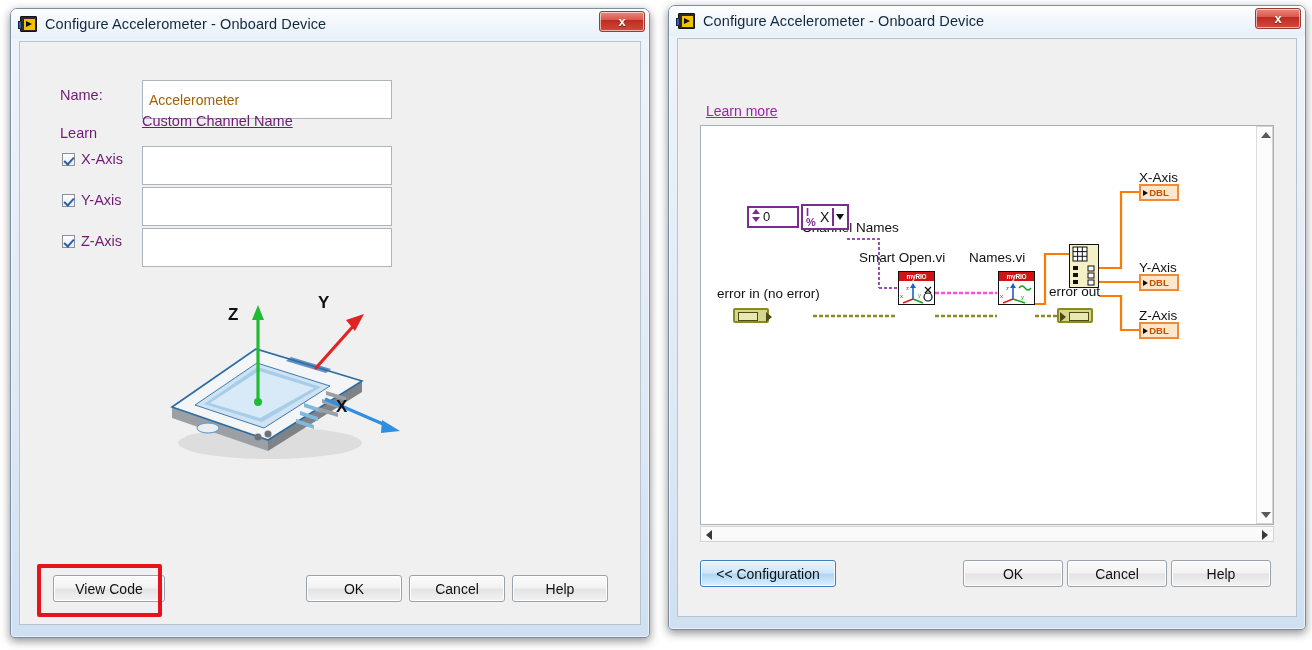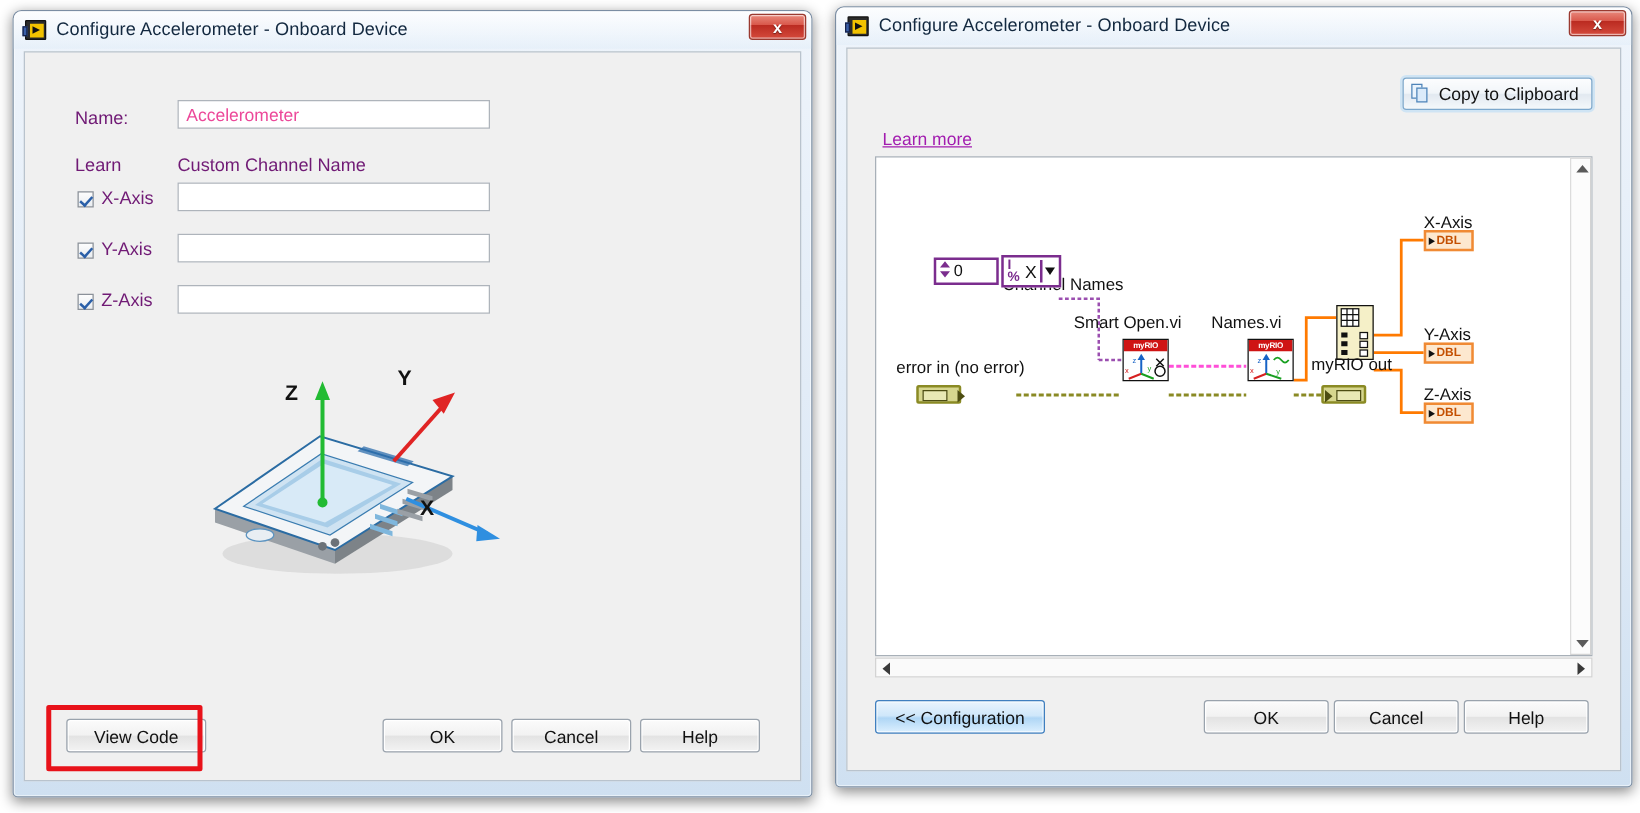--- a/index.html
+++ b/index.html
@@ -91,23 +91,23 @@
     left: 8px; right: 8px; top: 32px; bottom: 12px;
     background: #f0f0f0;
     border: 1px solid #b9c3cd;
   }
 
   
   .lbl { font-size: 14.5px; color: #701a75; white-space: nowrap; }
   .tbox {
     background: #fff;
     border: 1px solid #aeb4bb;
-    height: 23px;
+    height: 39px;
     font-size: 14px;
-    color: #ec4899;
+    color: #a16207;
     padding: 0 6px;
     display: flex; align-items: center;
     font-family: "Liberation Sans", sans-serif;
   }
   .chk-row { display: flex; align-items: center; gap: 6px; }
   .chk {
     width: 13px; height: 13px;
     border: 1px solid #8b9199;
     background: linear-gradient(180deg,#fdfdfd,#e9edf1);
     position: relative;
@@ -268,21 +268,21 @@
         <span>x</span>
       </div>
     </div>
 
     <div class="win-body">
 
       <div style="position:absolute; left:40px; top:45px;" class="lbl">Name:</div>
       <div class="tbox" style="position:absolute; left:122px; top:38px; width:250px;">Accelerometer</div>
 
       <div style="position:absolute; left:40px; top:83px;" class="lbl">Learn</div>
-      <div style="position:absolute; left:122px; top:83px;" class="lbl">Custom Channel Name</div>
+      <div style="position:absolute; left:122px; top:71px;text-decoration:underline;" class="lbl">Custom Channel Name</div>
 
       <div class="chk-row" style="position:absolute; left:42px; top:109px;">
         <span class="chk"></span>
         <span class="lbl">X-Axis</span>
       </div>
       <div class="tbox" style="position:absolute; left:122px; top:104px; width:250px;"></div>
 
       <div class="chk-row" style="position:absolute; left:42px; top:150px;">
         <span class="chk"></span>
         <span class="lbl">Y-Axis</span>
@@ -358,27 +358,20 @@
         </span>
       <span class="win-title-text">Configure Accelerometer - Onboard Device</span>
       <div class="close-btn">
         <span>x</span>
       </div>
     </div>
 
     <div class="win-body">
 
 
-      <div class="copy-btn" style="position:absolute; right:22px; top:23px;">
-        <span class="copy-glyph">
-          <span class="p1"></span>
-            <span class="p2"></span>
-        </span>
-        <span>Copy to Clipboard</span>
-      </div>
 
       <div class="link" style="position:absolute; left:28px; top:64px;">Learn more</div>
 
       <div class="code-panel" style="left:22px; top:86px; width:574px; height:400px;">
 
         <svg width="572" height="398" viewBox="0 0 572 398" style="position:absolute;left:0;top:0;">
 
           <path d="M146 113 L178 113 L178 162" stroke="#9b4fb0" stroke-width="2" fill="none" stroke-dasharray="3,2"></path>
           <path d="M178 162 L196 162" stroke="#9b4fb0" stroke-width="2" fill="none" stroke-dasharray="3,2"></path>
 
@@ -470,21 +463,21 @@
                 <rect x="3" y="35" width="5" height="4"></rect>
             </g>
             <g fill="#fff" stroke="#111" stroke-width="1">
               <rect x="18" y="21" width="6" height="5"></rect>
                 <rect x="18" y="28" width="6" height="5"></rect>
                 <rect x="18" y="35" width="6" height="5"></rect>
             </g>
           </svg>
         </div>
 
-        <div class="bd-label" style="left:348px; top:158px;">myRIO out</div>
+        <div class="bd-label" style="left:348px; top:158px;">error out</div>
         <div class="err-term" style="left:356px; top:182px;">
           <span class="inner" style="left:10px;"></span>
           <span style="position:absolute;left:1px;top:2px;width:0;height:0;border-left:6px solid #4d4d12;border-top:5px solid transparent;border-bottom:5px solid transparent;"></span>
         </div>
 
         <div class="bd-label" style="left:438px; top:44px;">X-Axis</div>
         <div class="term-dbl" style="left:438px; top:58px;">
           <span>DBL</span>
         </div>
 

